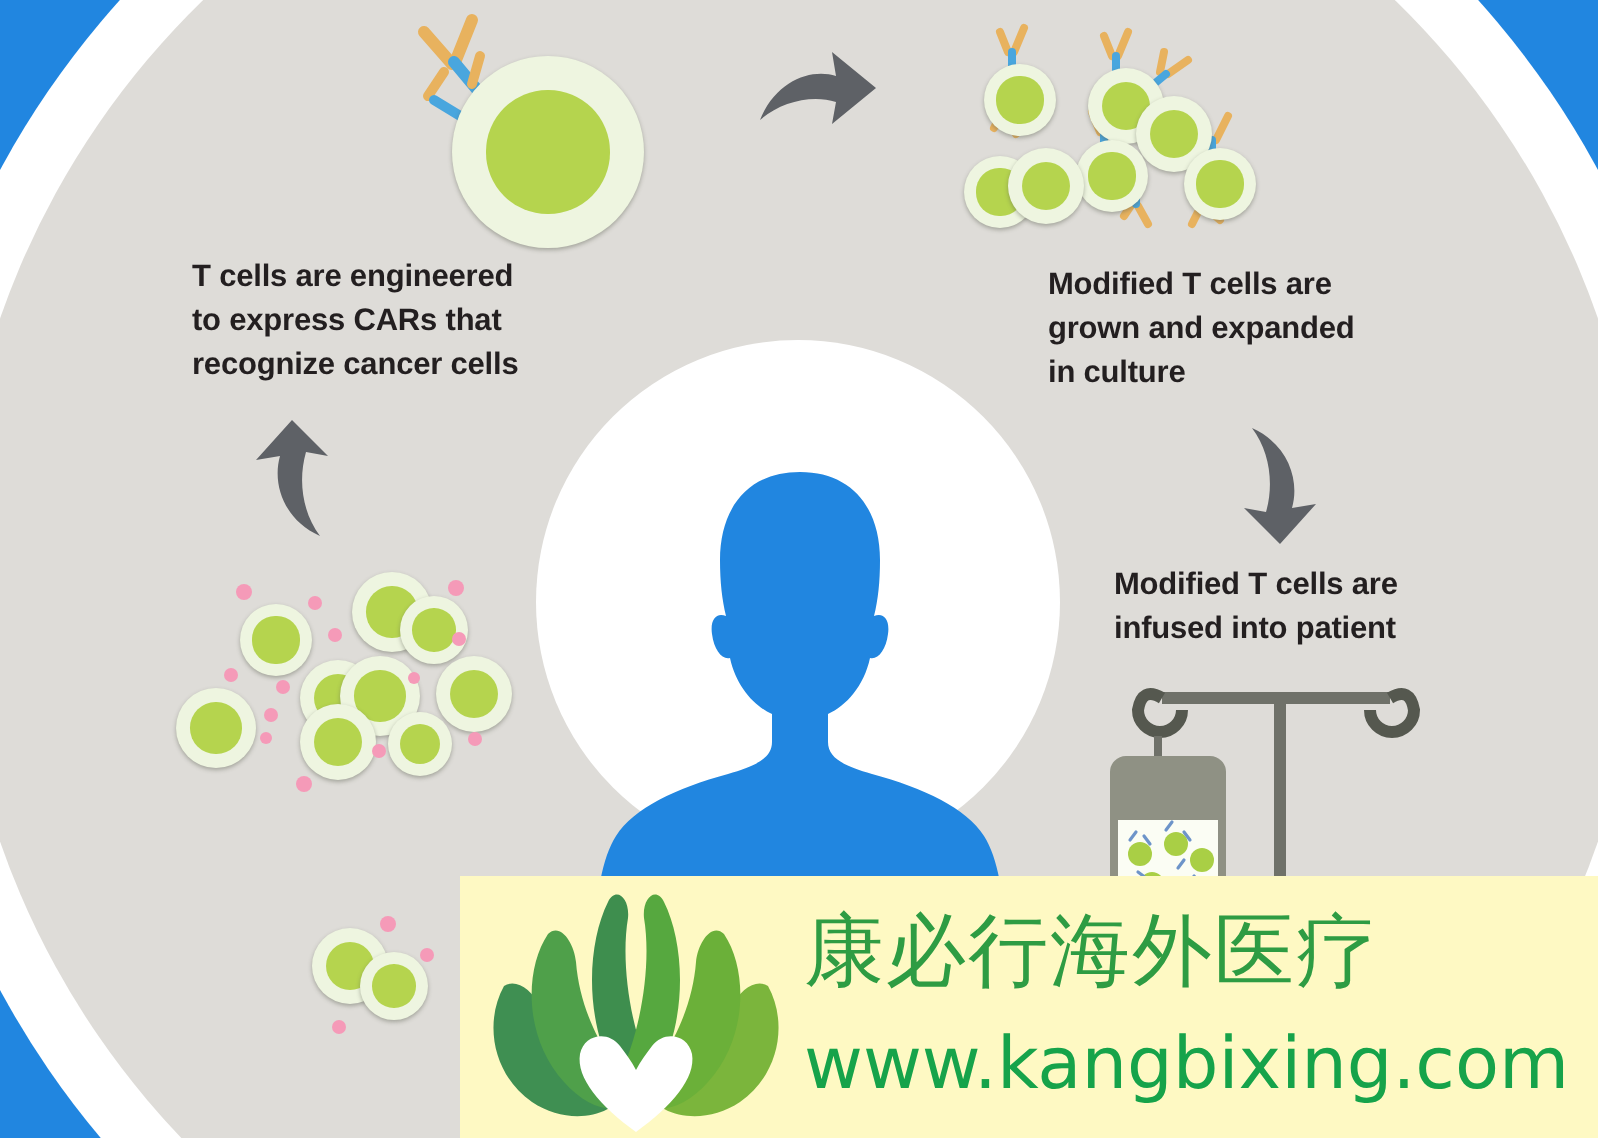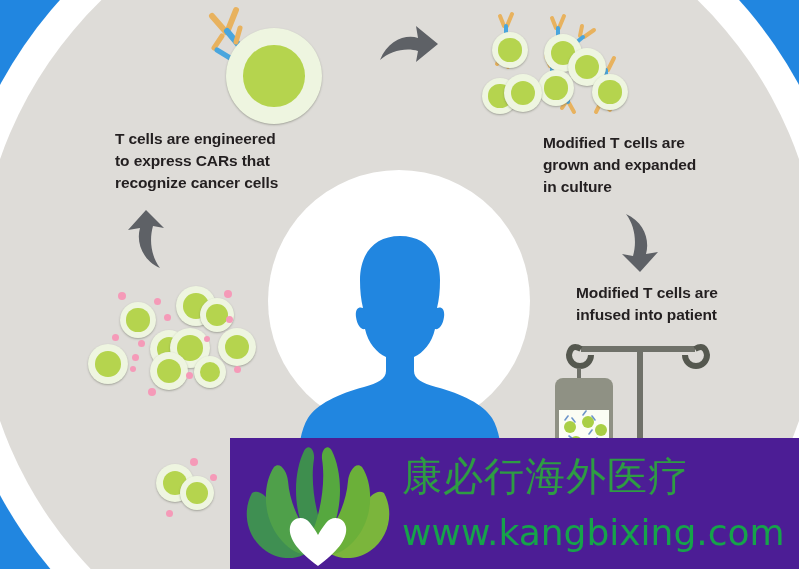--- a/index.html
+++ b/index.html
@@ -54,21 +54,20 @@
 
   
   .step-label{
     position:absolute;
     color:#231f20;
     font-weight:bold;
     font-size:15.5px;
     line-height:1.42;
     letter-spacing:-0.1px;
     white-space:pre-line;
-    margin-left:19px;
   }
   #label-engineered{ left:96px; top:128px; }
   #label-grown{      left:524px;top:132px; }
   #label-infused{    left:557px;top:282px; }
   #label-isolated{   left:118px;top:410px; }
 
   
   .arrow{position:absolute;}
   #arrow-top{   left:378px;top:24px;  width:62px;height:50px;}
   #arrow-right{ left:614px;top:212px; width:54px;height:62px;}
@@ -100,21 +99,21 @@
   #grp-engineered{left:196px;top:2px;  width:150px;height:122px;}
   #grp-cluster   {left:470px;top:8px;  width:165px;height:112px;}
   #grp-isolated  {left:82px; top:278px;width:210px;height:262px;}
   #grp-iv        {left:545px;top:332px;width:170px;height:130px;}
 
   
   #watermark{
     position:absolute;
     left:230px;bottom:0;
     width:569px;height:131px;
-    background:#4c1d95;
+    background:#fef9c3;
     display:flex;align-items:center;
   }
   #wm-logo{
     width:160px;height:125px;
     flex:0 0 auto;
     margin-left:8px;
   }
   #wm-text{
     display:flex;flex-direction:column;
     justify-content:center;

